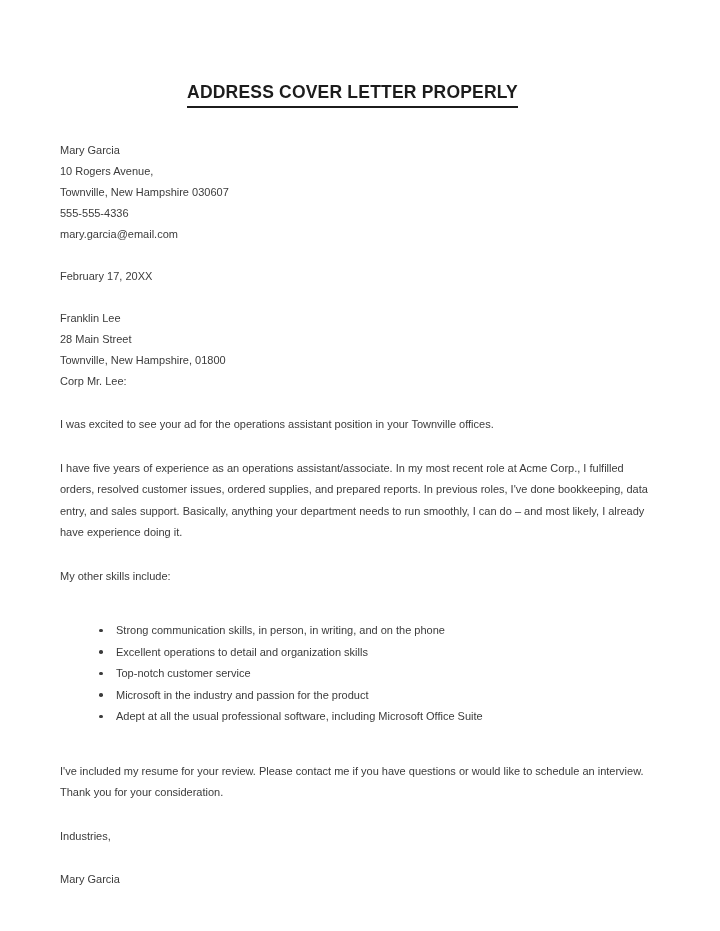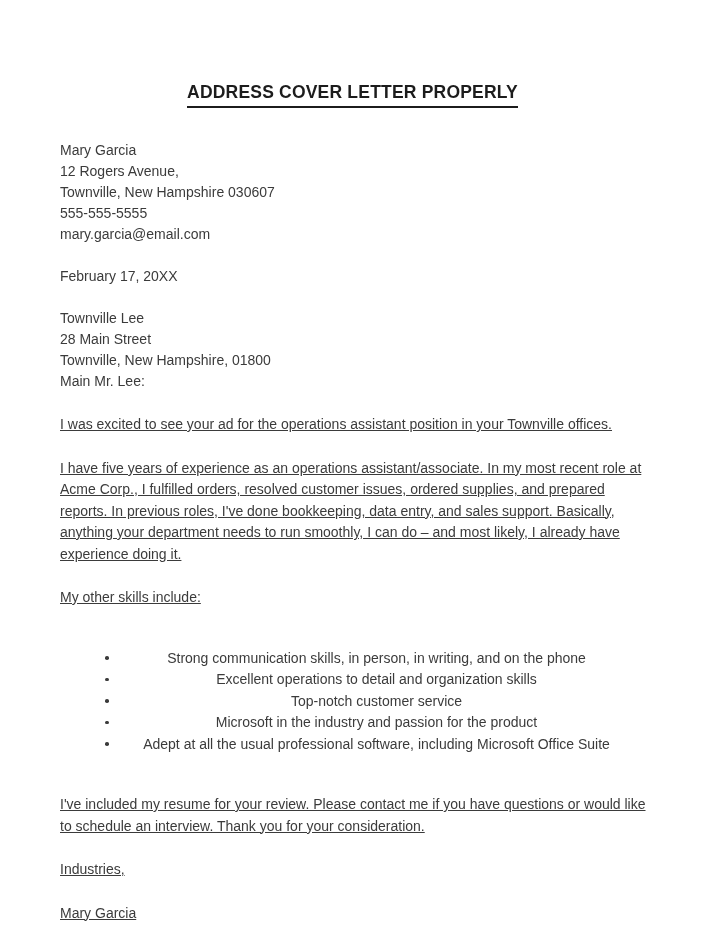--- a/index.html
+++ b/index.html
@@ -42,49 +42,47 @@
     border-bottom: 2px solid #1c1c1c;
     padding-bottom: 2px;
   }
 
   
   .letter {
     position: absolute;
     left: 60px;
     top: 140px;
     width: 588px;
-    font-size: 14px;
+    font-size: 11px;
     line-height: 21px;
     color: #3b3b3b;
   }
 
   .block {
     margin: 0;
   }
   .line {
     display: block;
     white-space: pre-wrap;
   }
 
   .gap-sm { height: 21px; }
   .gap-md { height: 22px; }
 
   p.para {
     margin: 0;
     line-height: 21.5px;
     text-align: left;
-    text-decoration: underline;
   }
 
   
   ul.skills {
     list-style: none;
-    margin: 17px;
+    margin: 11px;
     padding: 0;
-    text-align: center;
   }
   ul.skills li {
     position: relative;
     padding-left: 45px;
     line-height: 21.5px;
     margin: 0;
   }
   ul.skills li .dot {
     position: absolute;
     left: 28px;
@@ -102,39 +100,39 @@
 <div class="page">
 
   <div class="doc-title">
     <span class="title-text">ADDRESS COVER LETTER PROPERLY</span>
   </div>
 
   <div class="letter">
 
     <div class="block">
       <span class="line">Mary Garcia</span>
-      <span class="line">12 Rogers Avenue,</span>
+      <span class="line">10 Rogers Avenue,</span>
       <span class="line">Townville, New Hampshire 030607</span>
-      <span class="line">555-555-5555</span>
+      <span class="line">555-555-4336</span>
       <span class="line">mary.garcia@email.com</span>
     </div>
 
     <div class="gap-sm"></div>
 
     <div class="block">
       <span class="line">February 17, 20XX</span>
     </div>
 
     <div class="gap-sm"></div>
 
     <div class="block">
-      <span class="line">Townville Lee</span>
+      <span class="line">Franklin Lee</span>
       <span class="line">28 Main Street</span>
       <span class="line">Townville, New Hampshire, 01800</span>
-      <span class="line">Main Mr. Lee:</span>
+      <span class="line">Corp Mr. Lee:</span>
     </div>
 
     <div class="gap-md"></div>
 
     <p class="para">I was excited to see your ad for the operations assistant position in your Townville offices.</p>
 
     <div class="gap-md"></div>
 
     <p class="para">I have five years of experience as an operations assistant/associate. In my most recent role at Acme Corp., I fulfilled orders, resolved customer issues, ordered supplies, and prepared reports. In previous roles, I've done bookkeeping, data entry, and sales support. Basically, anything your department needs to run smoothly, I can do – and most likely, I already have experience doing it.</p>
 

